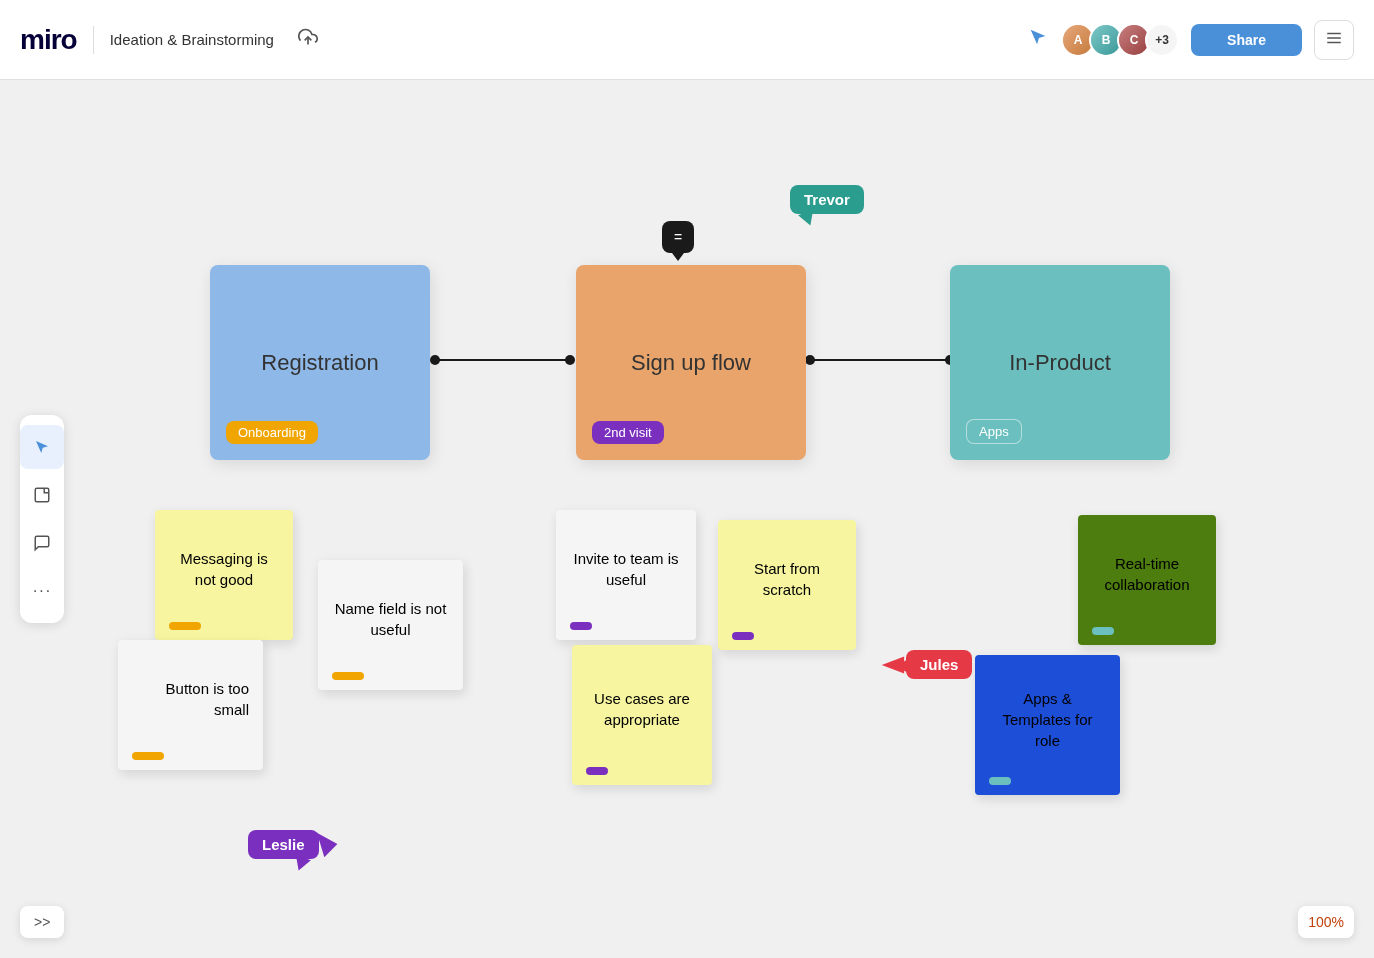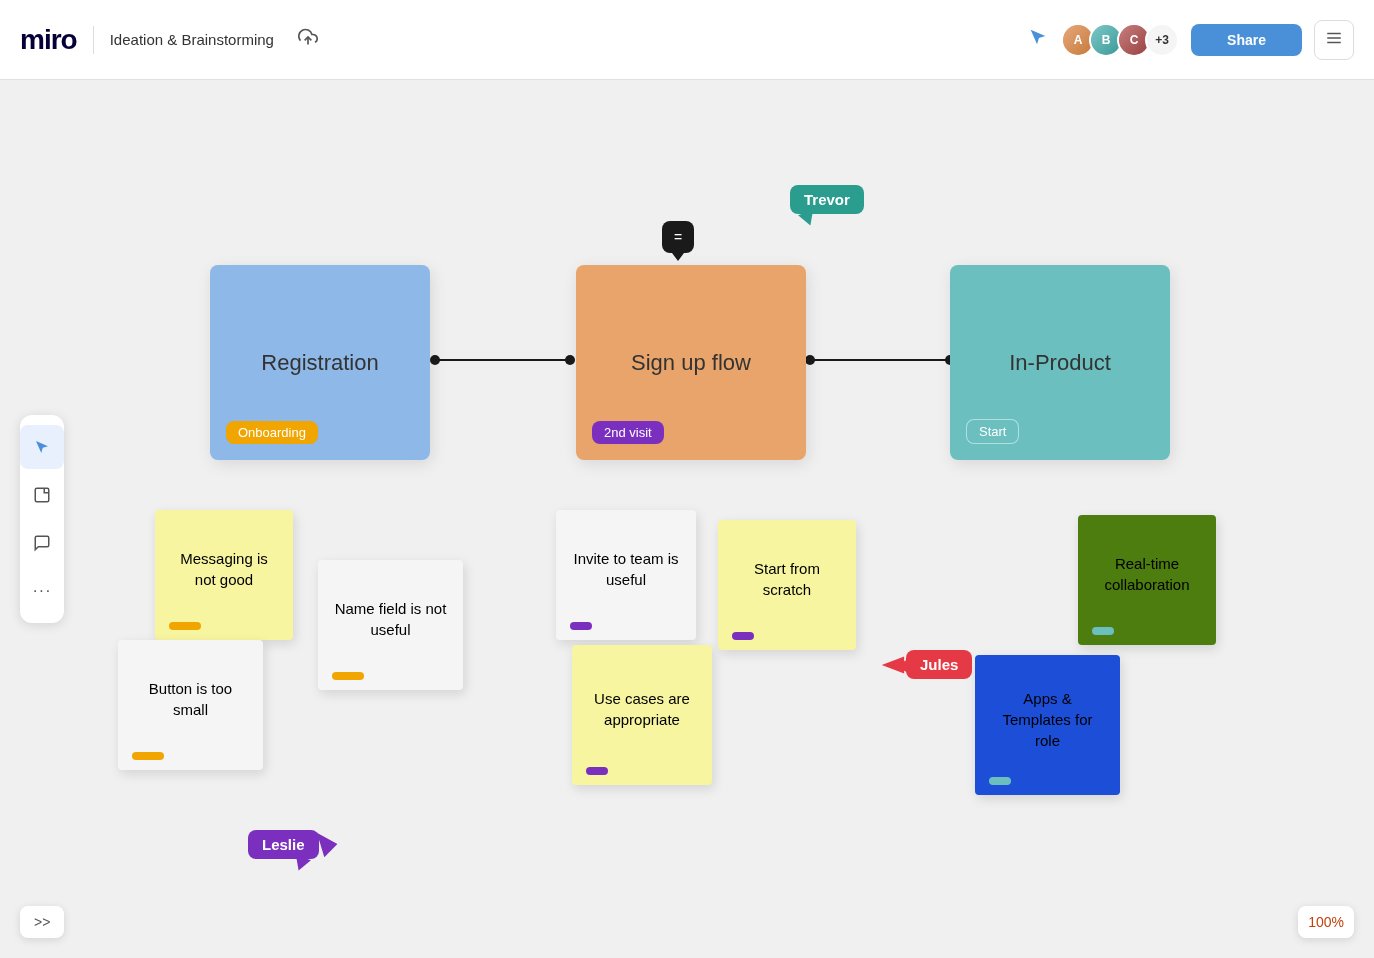--- a/index.html
+++ b/index.html
@@ -401,34 +401,34 @@
 
     <div class="comment-bubble" style="top: -44px; left: 86px;">
       <span>=</span>
     </div>
     <span class="node-title">Sign up flow</span>
     <div class="node-badge" style="background: #7B2FBE;">2nd visit</div>
   </div>
 
   <div class="flow-node" style="left: 950px; top: 185px; width: 220px; height: 195px; background: #6BBFBF;">
     <span class="node-title">In-Product</span>
-    <div class="node-badge" style="background: #6BBFBF; border: 1px solid rgba(255,255,255,0.5);">Start</div>
+    <div class="node-badge" style="background: #6BBFBF; border: 1px solid rgba(255,255,255,0.5);">Apps</div>
   </div>
 
   <div class="sticky-note" style="left: 155px; top: 430px; width: 138px; height: 130px; background: #F7F5A0;">
     <span>Messaging is not good</span>
     <div class="tag" style="width: 32px; background: #F0A500;"></div>
   </div>
 
   <div class="sticky-note" style="left: 318px; top: 480px; width: 145px; height: 130px; background: #f5f5f5;">
     <span>Name field is not useful</span>
     <div class="tag" style="width: 32px; background: #F0A500;"></div>
   </div>
 
-  <div class="sticky-note" style="left: 118px; top: 560px; width: 145px; height: 130px; background: #f5f5f5;">
+  <div class="sticky-note" style="left: 118px; top: 560px; width: 145px; height: 130px; background: #f5f5f5; text-align: right;">
     <span>Button is too small</span>
     <div class="tag" style="width: 32px; background: #F0A500;"></div>
   </div>
 
   <div class="sticky-note" style="left: 556px; top: 430px; width: 140px; height: 130px; background: #f5f5f5;">
     <span>Invite to team is useful</span>
     <div class="tag" style="width: 22px; background: #7B2FBE;"></div>
   </div>
 
   <div class="sticky-note" style="left: 718px; top: 440px; width: 138px; height: 130px; background: #F7F5A0;">

